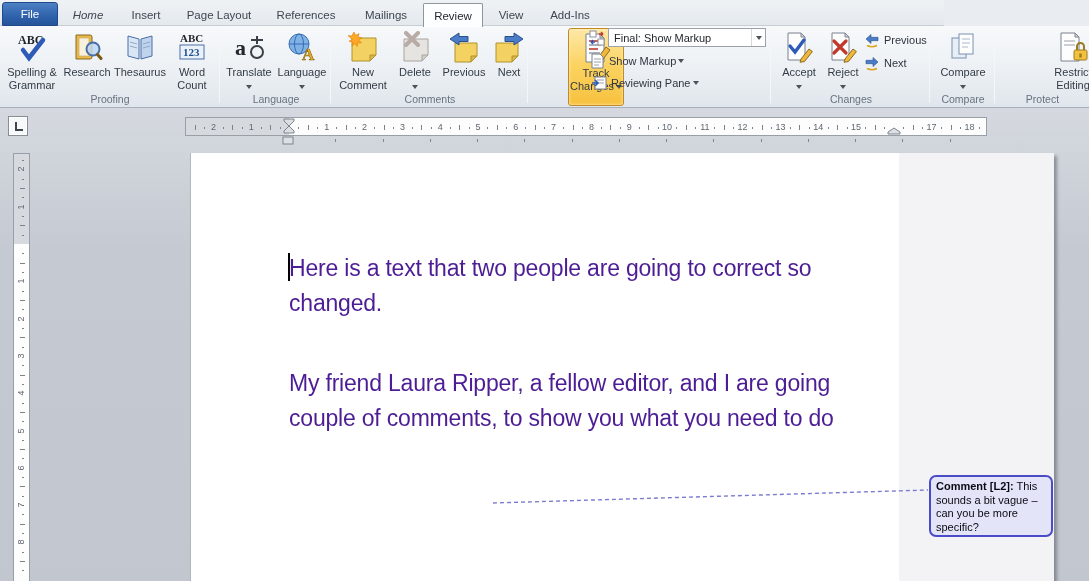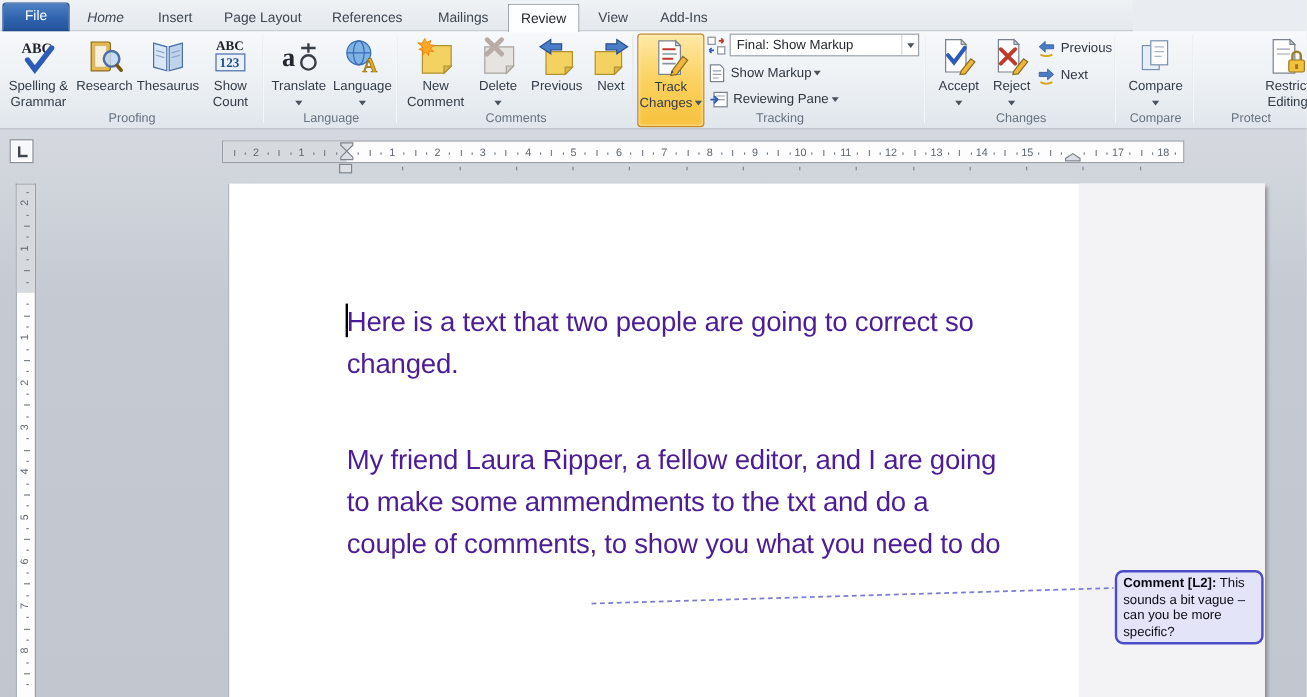--- a/index.html
+++ b/index.html
@@ -25,21 +25,21 @@
               font-size:10.5px; color:#68727F; }
   .bigbtn { position:absolute; top:2px; height:66px; display:flex; flex-direction:column; align-items:center;
             padding-top:1px; border-radius:3px; cursor:default; }
   .bicon { height:36px; display:flex; align-items:center; justify-content:center; }
   .blabel { font-size:11px; color:#333B45; text-align:center; line-height:13px; margin-top:1px; }
   .caret { display:inline-block; width:0; height:0; border-left:3px solid transparent;
            border-right:3px solid transparent; border-top:4px solid #4A525C; vertical-align:middle; margin-left:2px; }
   .caret-solo { margin:2px auto 0; border-top-color:#4A525C; }
   .disabled .blabel { color:#9AA1AA; }
   .trackbtn { background:linear-gradient(#FEE8A6,#FBD25F 50%,#F7C13E);
-              border:1px solid #C08A2A; box-shadow:inset 0 0 3px #FFF3C8; height:78px; }
+              border:1px solid #C08A2A; box-shadow:inset 0 0 3px #FFF3C8; height:78px;margin-left:37px; }
   .smallrow { position:absolute; display:flex; align-items:center; height:20px; font-size:11px; color:#2F363F;
               cursor:default; }
   .smallrow .lbl { margin-left:4px; }
   .combo { position:absolute; width:158px; height:19px; background:#fff; border:1px solid #9CA2AA;
            display:flex; align-items:center; font-size:11px; color:#23272E; padding-left:5px; }
   .combo .dd { margin-left:auto; width:14px; height:100%; display:flex; align-items:center; justify-content:center;
                border-left:1px solid #D4D8DD; }
 
   
   .workspace { position:absolute; left:0; top:108px; width:1089px; height:473px;
@@ -138,21 +138,21 @@
     </div>
     <div class="bigbtn" style="left:168px;width:48px;">
       <div class="bicon">
           <svg width="32" height="32" viewBox="0 0 32 32">
         <text x="4" y="11" font-size="11" font-weight="bold" fill="#1E232B">ABC</text>
         <rect x="4" y="14" width="24" height="14" fill="#EAF1FA" stroke="#4A6EA8"></rect>
         <text x="7" y="25" font-size="11" font-weight="bold" fill="#1F4E8C">123</text>
           </svg>
         </div>
       <div class="blabel">
-          <div>Show</div>
+          <div>Word</div>
           <div>Count</div>
         </div>
     </div>
     <div class="grplabel">Proofing</div>
     <div class="gdiv" style="left:219px;"></div>
   </div>
 
   <div class="grp" style="left:221px;width:110px;">
     <div class="bigbtn" style="left:2px;width:52px;">
       <div class="bicon">
@@ -276,21 +276,20 @@
     <div class="smallrow" style="left:62px;top:47px;">
       <svg width="16" height="16" viewBox="0 0 16 16">
         <rect x="4" y="2" width="11" height="12" fill="#fff" stroke="#7A828E"></rect>
         <line x1="6" y1="5" x2="13" y2="5" stroke="#9AA2AC"></line>
           <line x1="6" y1="8" x2="13" y2="8" stroke="#9AA2AC"></line>
         <path d="M1 8 l5 0 M4 5 l3 3 -3 3" stroke="#2E5BB8" stroke-width="1.6" fill="none"></path>
         </svg>
       <span class="lbl">Reviewing Pane</span>
         <span class="caret"></span>
     </div>
-    <div class="grplabel">Tracking</div>
     <div class="gdiv" style="left:241px;"></div>
   </div>
 
   <div class="grp" style="left:772px;width:158px;">
     <div class="bigbtn" style="left:5px;width:44px;">
       <div class="bicon">
           <svg width="32" height="32" viewBox="0 0 32 32">
         <path d="M5 2 h13 l4 4 v23 H5 z" fill="#FDFDFD" stroke="#7A828E"></path>
         <path d="M18 2 v4 h4 z" fill="#D8DCE2" stroke="#7A828E"></path>
         <path d="M7 15 l5 6 9-12" stroke="#2E5BB8" stroke-width="3.4" fill="none" stroke-linecap="round"></path>
@@ -537,21 +536,20 @@
     <div class="markupzone"></div>
 
     <div class="cursor"></div>
 
     <div class="doc-par" style="top:98px;">
       <div>Here is a text that two people are going to correct so</div>
       <div>changed.</div>
     </div>
     <div class="doc-par" style="top:213px;">
       <div>My friend Laura Ripper, a fellow editor, and I are going</div>
-      <div>to make some ammendments to the txt and do a</div>
       <div>couple of comments, to show you what you need to do</div>
     </div>
 
     <svg class="connector" width="864" height="428">
       <line x1="302" y1="350" x2="737" y2="337" stroke="#7C7CD0" stroke-width="1.4" stroke-dasharray="4 3"></line>
     </svg>
 
     <div class="balloon"><b>Comment [L2]:</b><span> This sounds a bit vague – can  you be more specific?</span></div>
   </div>
 </div>

